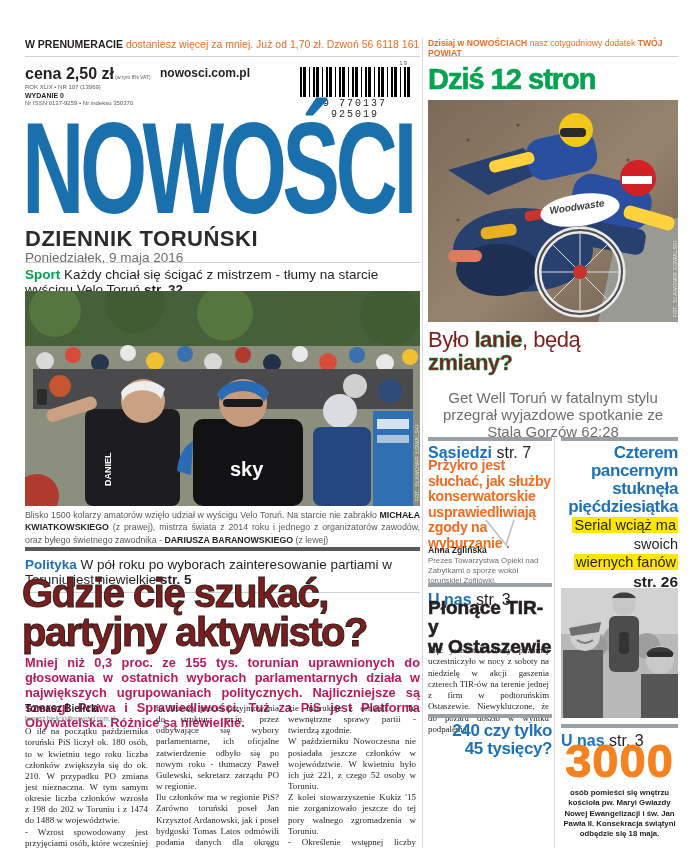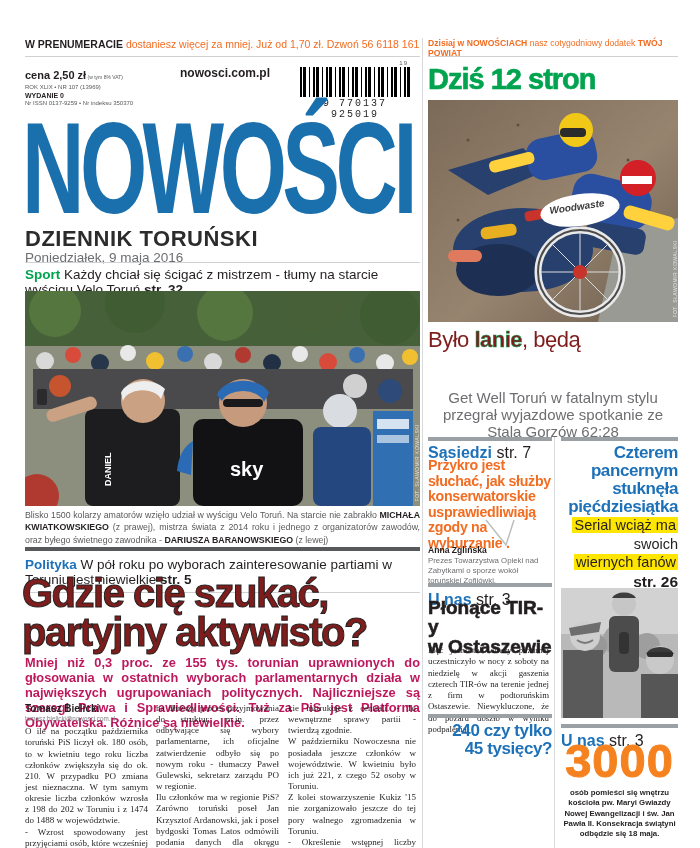--- a/index.html
+++ b/index.html
@@ -9,25 +9,25 @@
   .preline{white-space:pre-line;}
   .jst{text-align:justify;}
   
   .topbar-left{left:25px;top:38px;width:395px;height:18px;border-bottom:1px solid #cfd1d2;font-size:10.5px;}
   .topbar-right{left:428px;top:38px;width:250px;height:18px;border-bottom:1px solid #cfd1d2;font-size:8.6px;color:#f26c21;}
   .tb-bold{font-weight:bold;color:#231f20;}
   .tb-orange{color:#f26c21;}
   .tb-orange-b{color:#f26c21;font-weight:bold;}
   
   .pubinfo{left:25px;top:64px;width:135px;line-height:1.25;}
-  .price{font-size:11px;font-weight:bold;}
+  .price{font-size:16px;font-weight:bold;}
   .price-small{font-size:5px;font-weight:normal;color:#58595b;}
   .pub-tiny{font-size:6px;color:#58595b;}
   .pub-ed{font-size:7px;font-weight:bold;color:#231f20;}
-  .website{left:160px;top:66px;width:130px;text-align:center;font-size:12px;font-weight:bold;}
+  .website{left:160px;top:66px;width:130px;font-size:12px;font-weight:bold;}
   .barcode-wrap{left:300px;top:60px;width:110px;height:48px;}
   .barcode-top{position:absolute;right:2px;top:0;font-size:6px;color:#58595b;letter-spacing:1px;}
   .barcode{position:absolute;left:0;top:7px;width:110px;height:30px;background:
     repeating-linear-gradient(90deg,#000 0 2px,#fff 2px 3px,#000 3px 6px,#fff 6px 9px,#000 9px 10px,#fff 10px 13px);}
   .barcode-digits{position:absolute;left:0;top:38px;width:110px;text-align:center;font-size:10px;letter-spacing:2px;font-family:"Liberation Mono",monospace;}
   
   .masthead-title{left:22px;top:104px;font-size:96px;line-height:1;font-weight:700;color:#1a6fad;
       letter-spacing:-5px;transform:scale(0.9,1.35);transform-origin:0 0;white-space:nowrap;}
   .masthead-sub{left:25px;top:226px;font-size:22px;font-weight:bold;letter-spacing:0.5px;color:#2b2b2b;}
   .masthead-date{left:25px;top:250px;font-size:13.5px;color:#6d6e71;}
@@ -265,20 +265,21 @@
             <line x1="180" y1="144" x2="124" y2="200"></line>
         </g>
         <circle cx="152" cy="172" r="7" fill="#c8332b"></circle>
       </g>
     </svg>
     <div class="vcredit">FOT. SŁAWOMIR KOWALSKI</div>
   </div>
 
   <div class="abs bylo">
     <span>Było </span><span class="b">lanie</span><span>, będą</span><br>
+    <span class="b">zmiany?</span>
   </div>
   <div class="abs bylo-sub">Get Well Toruń w fatalnym stylu przegrał wyjazdowe spotkanie ze Stalą Gorzów 62:28</div>
 
   <div class="abs subbar bar1"></div>
   <div class="abs subhead sas-kick">
     <span class="k-blue">Sąsiedzi</span><span> str. 7</span>
   </div>
   <div class="abs quote">Przykro jest słuchać, jak służby konserwatorskie usprawiedliwiają zgody na wyburzanie .</div>
   <svg class="abs qtail" width="42" height="30" viewBox="0 0 42 30">
     <path d="M4 2 L24 27 L32 2" fill="#ffffff" stroke="#bcbec0" stroke-width="1.5"></path>

